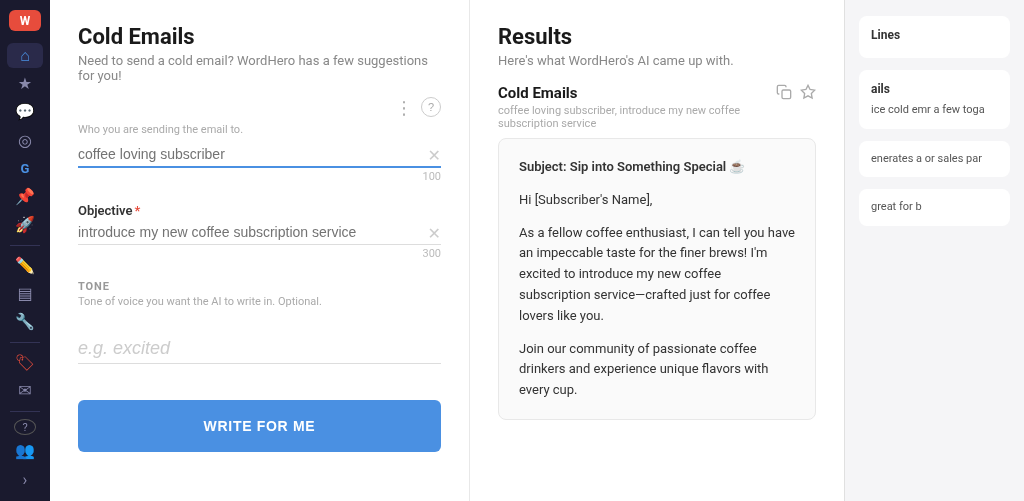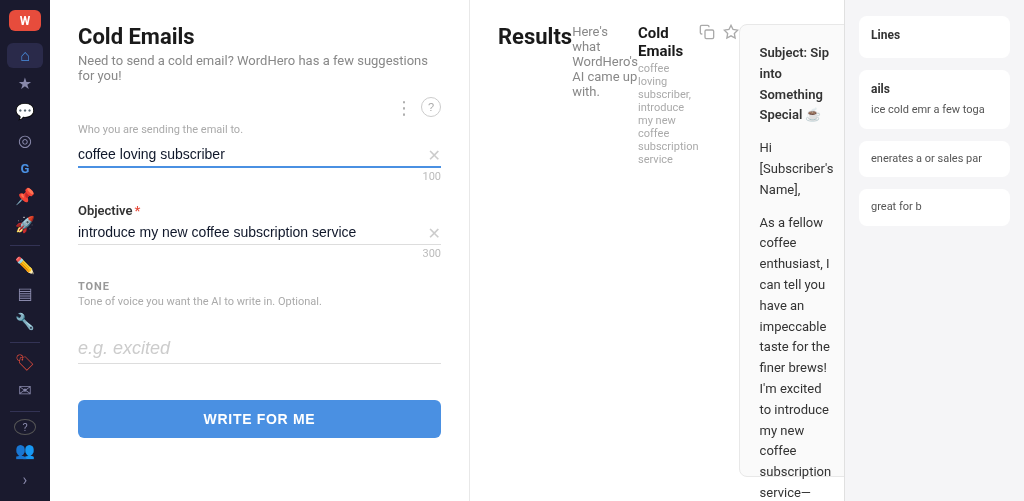--- a/index.html
+++ b/index.html
@@ -128,21 +128,21 @@
     }
     .form-input-wrapper {
       position: relative;
     }
     .form-input {
       width: 100%;
       border: none;
       border-bottom: 2px solid #4a90e2;
       outline: none;
       font-size: 14px;
-      color: #0f172a;
+      color: #737373;
       padding: 4px 24px 4px 0;
       background: transparent;
     }
     .form-input.objective {
       border-bottom: 1px solid #ddd;
     }
     .form-input::placeholder {
       color: #bbb;
     }
     .char-count {
@@ -187,35 +187,35 @@
       color: #ccc;
       font-style: italic;
     }
 
     .write-btn {
       width: 100%;
       background: #4a90e2;
       color: white;
       border: none;
       border-radius: 6px;
-      padding: 11px;
+      padding: 18px;
       font-size: 14px;
       font-weight: 700;
       letter-spacing: 0.05em;
       cursor: pointer;
       margin-top: 16px;
       text-transform: uppercase;
     }
 
     
     .results-panel {
       flex: 1;
       background: #fff;
       display: flex;
-      flex-direction: row;
+      flex-direction: column;
       padding: 24px 28px;
       overflow-y: auto;
     }
 
     .results-title {
       font-size: 22px;
       font-weight: 700;
       color: #1a1a1a;
       margin-bottom: 4px;
     }

